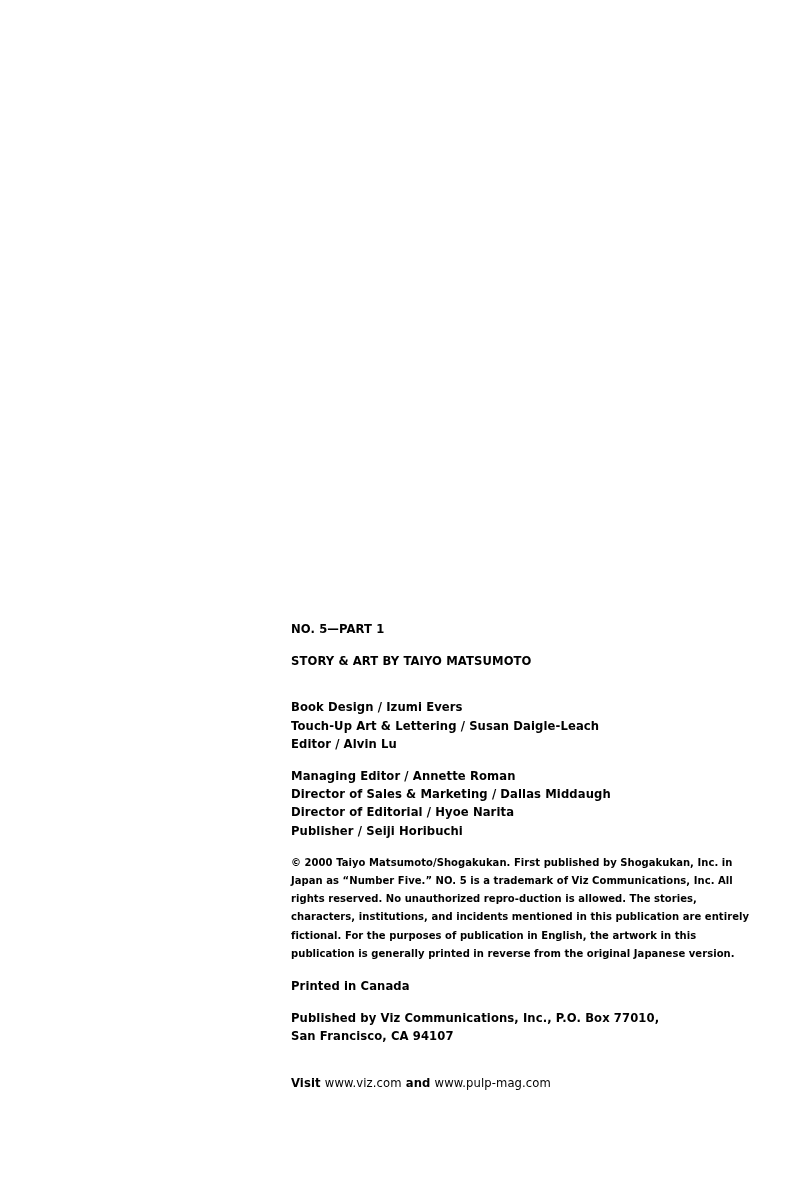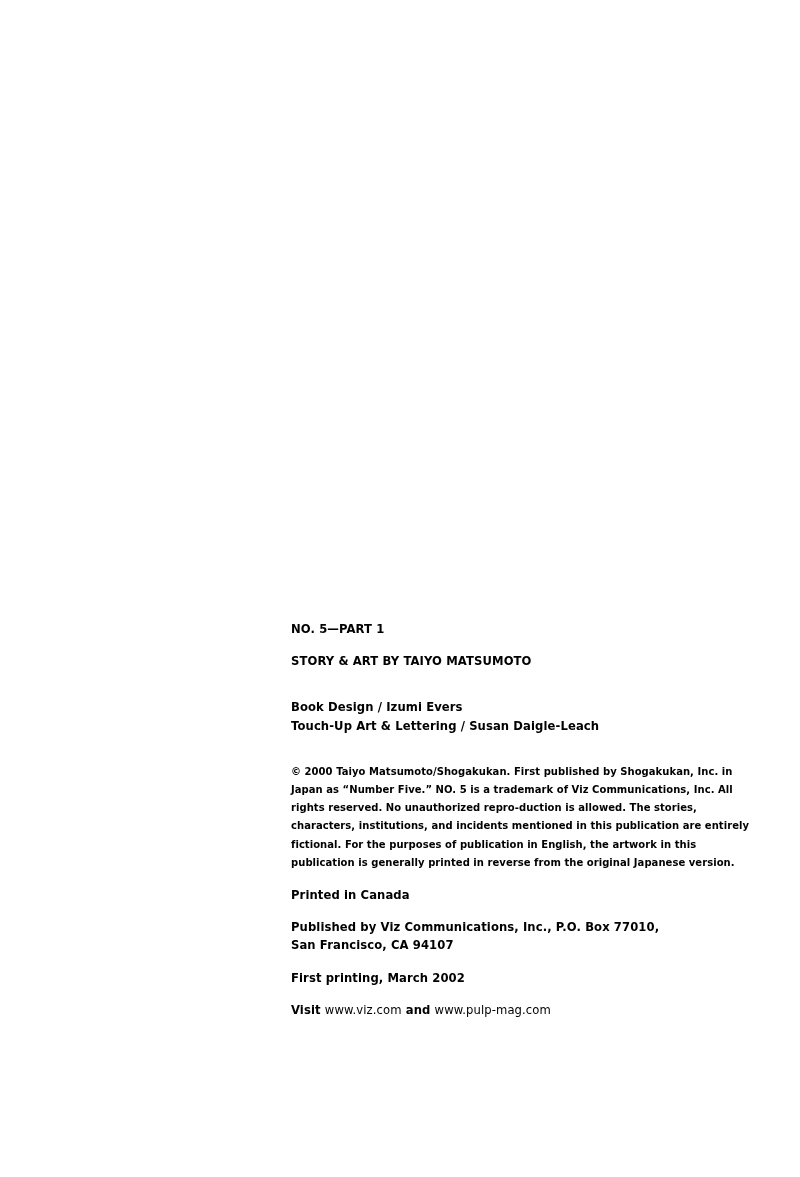--- a/index.html
+++ b/index.html
@@ -68,43 +68,49 @@
     <div class="line block">STORY &amp; ART BY TAIYO MATSUMOTO</div>
 
     <div class="gap-lg"></div>
 
 
     <div class="gap-lg"></div>
 
     <div>
       <div class="line">Book Design / Izumi Evers</div>
       <div class="line">Touch-Up Art &amp; Lettering / Susan Daigle-Leach</div>
+      <div class="line">Editor / Alvin Lu</div>
     </div>
 
     <div class="gap-md"></div>
 
+    <div>
+      <div class="line">Managing Editor / Annette Roman</div>
+      <div class="line">Director of Sales &amp; Marketing / Dallas Middaugh</div>
+      <div class="line">Director of Editorial / Hyoe Narita</div>
+      <div class="line">Publisher / Seiji Horibuchi</div>
+    </div>
 
     <div class="gap-md"></div>
 
     <div class="para">© 2000 Taiyo Matsumoto/Shogakukan. First published by Shogakukan, Inc. in Japan as “Number Five.” NO. 5 is a trademark of Viz Communications, Inc. All rights reserved. No unauthorized repro-duction is allowed. The stories, characters, institutions, and incidents mentioned in this publication are entirely fictional. For the purposes of publication in English, the artwork in this publication is generally printed in reverse from the original Japanese version.</div>
 
     <div class="gap-md"></div>
 
     <div class="line">Printed in Canada</div>
 
     <div class="gap-md"></div>
 
     <div>
       <div class="line">Published by Viz Communications, Inc., P.O. Box 77010,</div>
       <div class="line">San Francisco, CA 94107</div>
     </div>
 
     <div class="gap-md"></div>
 
-    <div class="line">First printing, March 2002</div>
 
     <div class="gap-md"></div>
 
     <div class="line"><span>Visit </span><span class="bold-link">www.viz.com</span><span> and </span><span class="bold-link">www.pulp-mag.com</span></div>
 
   </div>
 
 </div>
 
 </body></html>

